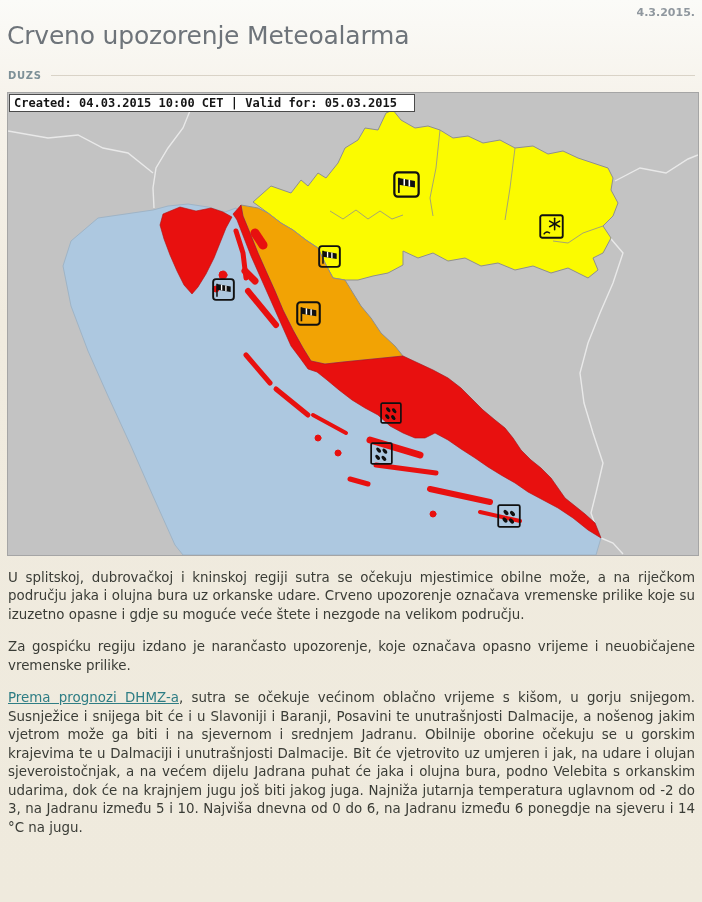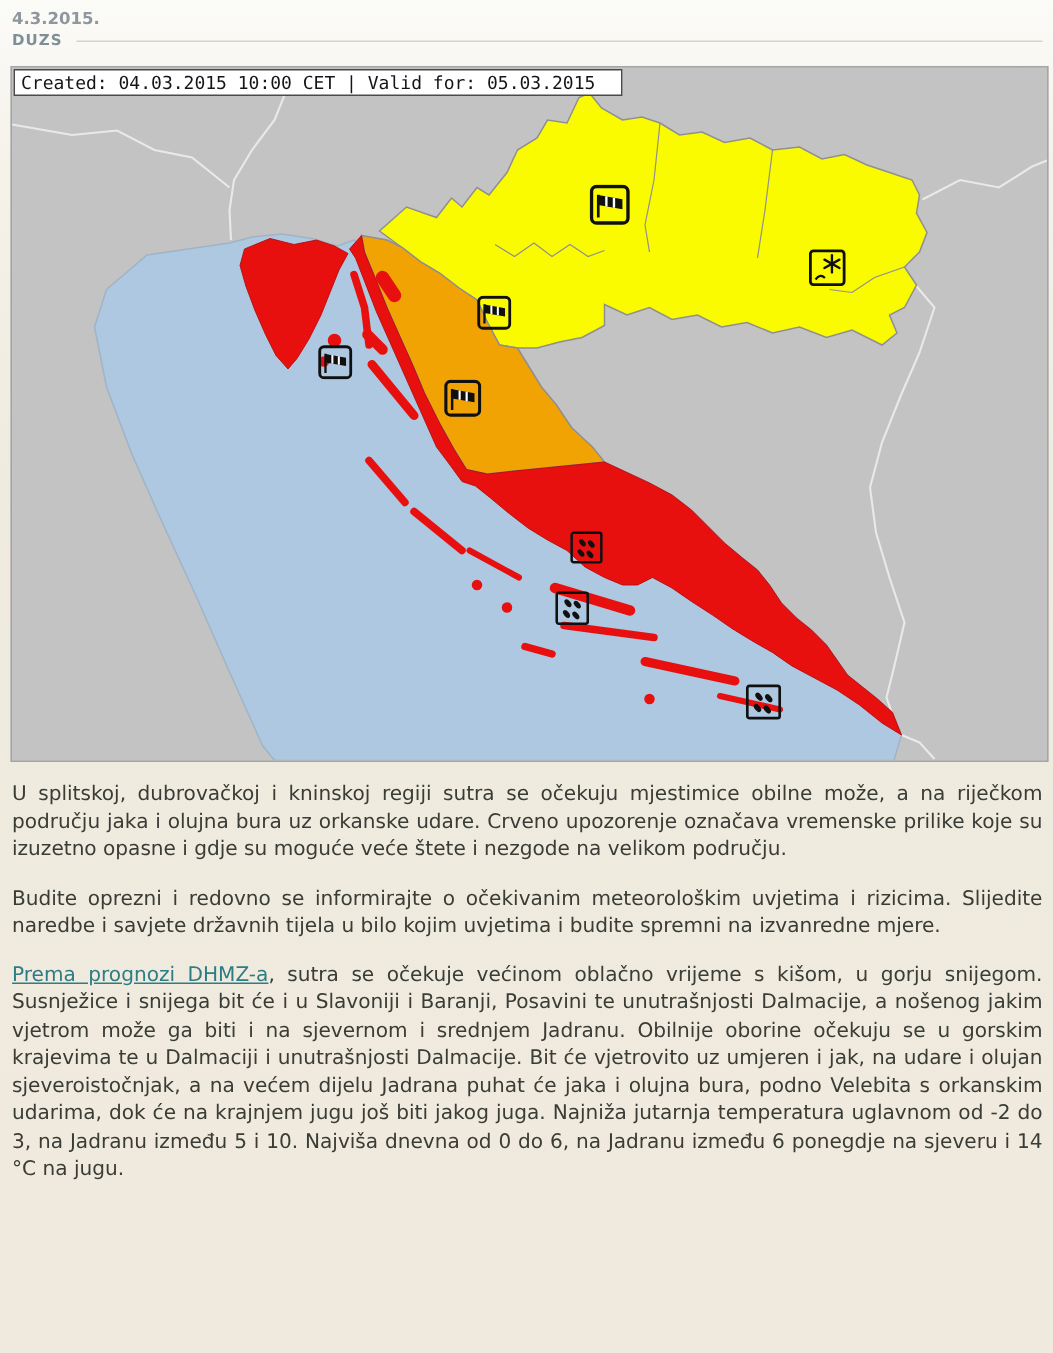--- a/index.html
+++ b/index.html
@@ -2,45 +2,46 @@
 <html style="--c-alert-red: #e8100f; --c-alert-orange: #f2a304; --c-alert-yellow: #fbfb00; --c-sea: #adc8e0; --c-land: #c3c3c3; --c-border: #8f8f8f; --c-country-border: #e9e9e9;"><head>
 <meta charset="utf-8">
 <style>
   html,body{margin:0;padding:0;}
   body{
     width:702px;height:902px;overflow:hidden;
     background:linear-gradient(180deg,#fbfbf8 0%,#f6f2ea 12%,#f0ebdf 35%,#efeadd 100%);
     font-family:"DejaVu Sans",sans-serif;color:#3a3c36;
   }
   .wrap{padding:4px 7px 0 7px;}
-  .date{color:#8f979e;font-size:11px;font-weight:bold;margin:2px 0 3px 1px;}
+  .date{color:#8f979e;font-size:11px;font-weight:bold;margin:2px 0 3px 1px;text-align:right;}
   h1.title{color:#6e747a;font-size:25px;font-weight:500;letter-spacing:-0.2px;margin:0 0 20px 0;line-height:1.1;}
   .src-row{display:flex;align-items:center;gap:9px;margin:2px 0 11px 1px;}
   .src-label{color:#7d9097;font-size:10px;font-weight:bold;letter-spacing:0.7px;}
   .src-rule{flex:1;height:1px;background:#d9d3c7;}
   .intro{font-size:13px;font-weight:bold;color:#24282a;margin:0 0 12px 1px;line-height:1.3;}
   a.link{color:#2e7d84;text-decoration:underline;cursor:pointer;}
   .map{position:relative;width:690px;height:462px;border:1px solid #a5a5a5;background:#c3c3c3;overflow:hidden;margin:0 0 13px 0;}
   .map svg.geo{position:absolute;left:0;top:0;}
   .map-header{
     position:absolute;left:1px;top:1px;width:400px;height:16px;background:#ffffff;
     border:1px solid #4a4a4a;font-family:"DejaVu Sans Mono",monospace;font-size:12px;
-    font-weight:normal;color:#151515;line-height:16px;padding-left:4px;white-space:nowrap;z-index:5;
+    font-weight:bold;color:#151515;line-height:16px;padding-left:4px;white-space:nowrap;z-index:5;
   }
   .w-icon{position:absolute;z-index:4;line-height:0;}
   p.body{font-size:13.4px;color:#3a3c36;text-align:justify;line-height:1.38;margin:0 0 14px 1px;}
   p.body.last{margin-bottom:0;}
 </style>
 </head>
 <body>
 
 <div class="wrap">
 
   <div class="date">4.3.2015.</div>
 
+  <h1 class="title">Crveno upozorenje Meteoalarma</h1>
 
   <div class="src-row">
     <span class="src-label">DUZS</span>
     <span class="src-rule"></span>
   </div>
 
 
   <div class="map">
     <div class="map-header">Created: 04.03.2015 10:00 CET | Valid for: 05.03.2015</div>
 
@@ -156,16 +157,16 @@
       <ellipse cx="9" cy="8.5" rx="1.8" ry="3.1" transform="rotate(-40 9 8.5)"></ellipse>
       <ellipse cx="15.5" cy="9.5" rx="1.8" ry="3.1" transform="rotate(-40 15.5 9.5)"></ellipse>
       <ellipse cx="8" cy="16" rx="1.8" ry="3.1" transform="rotate(-40 8 16)"></ellipse>
       <ellipse cx="14.5" cy="17" rx="1.8" ry="3.1" transform="rotate(-40 14.5 17)"></ellipse>
     </g>
           </svg></div>
       </div>
   </div>
 
   <p class="body">U splitskoj, dubrovačkoj i kninskoj regiji sutra se očekuju mjestimice obilne može, a na riječkom području jaka i olujna bura uz orkanske udare. Crveno upozorenje označava vremenske prilike koje su izuzetno opasne i gdje su moguće veće štete i nezgode na velikom području.</p>
-  <p class="body">Budite oprezni i redovno se informirajte o očekivanim meteorološkim uvjetima i rizicima. Slijedite naredbe i savjete državnih tijela u bilo kojim uvjetima i budite spremni na izvanredne mjere.</p>
+  <p class="body">Za gospićku regiju izdano je narančasto upozorenje, koje označava opasno vrijeme i neuobičajene vremenske prilike.</p>
   <p class="body last"><a class="link">Prema prognozi DHMZ-a</a><span>, sutra se očekuje većinom oblačno vrijeme s kišom, u gorju snijegom. Susnježice i snijega bit će i u Slavoniji i Baranji, Posavini te unutrašnjosti Dalmacije, a nošenog jakim vjetrom može ga biti i na sjevernom i srednjem Jadranu. Obilnije oborine očekuju se u gorskim krajevima te u Dalmaciji i unutrašnjosti Dalmacije. Bit će vjetrovito uz umjeren i jak, na udare i olujan sjeveroistočnjak, a na većem dijelu Jadrana puhat će jaka i olujna bura, podno Velebita s orkanskim udarima, dok će na krajnjem jugu još biti jakog juga. Najniža jutarnja temperatura uglavnom od -2 do 3, na Jadranu između 5 i 10. Najviša dnevna od 0 do 6, na Jadranu između 6 ponegdje na sjeveru i 14 °C na jugu.</span></p>
 
 </div>
 
 </body></html>

